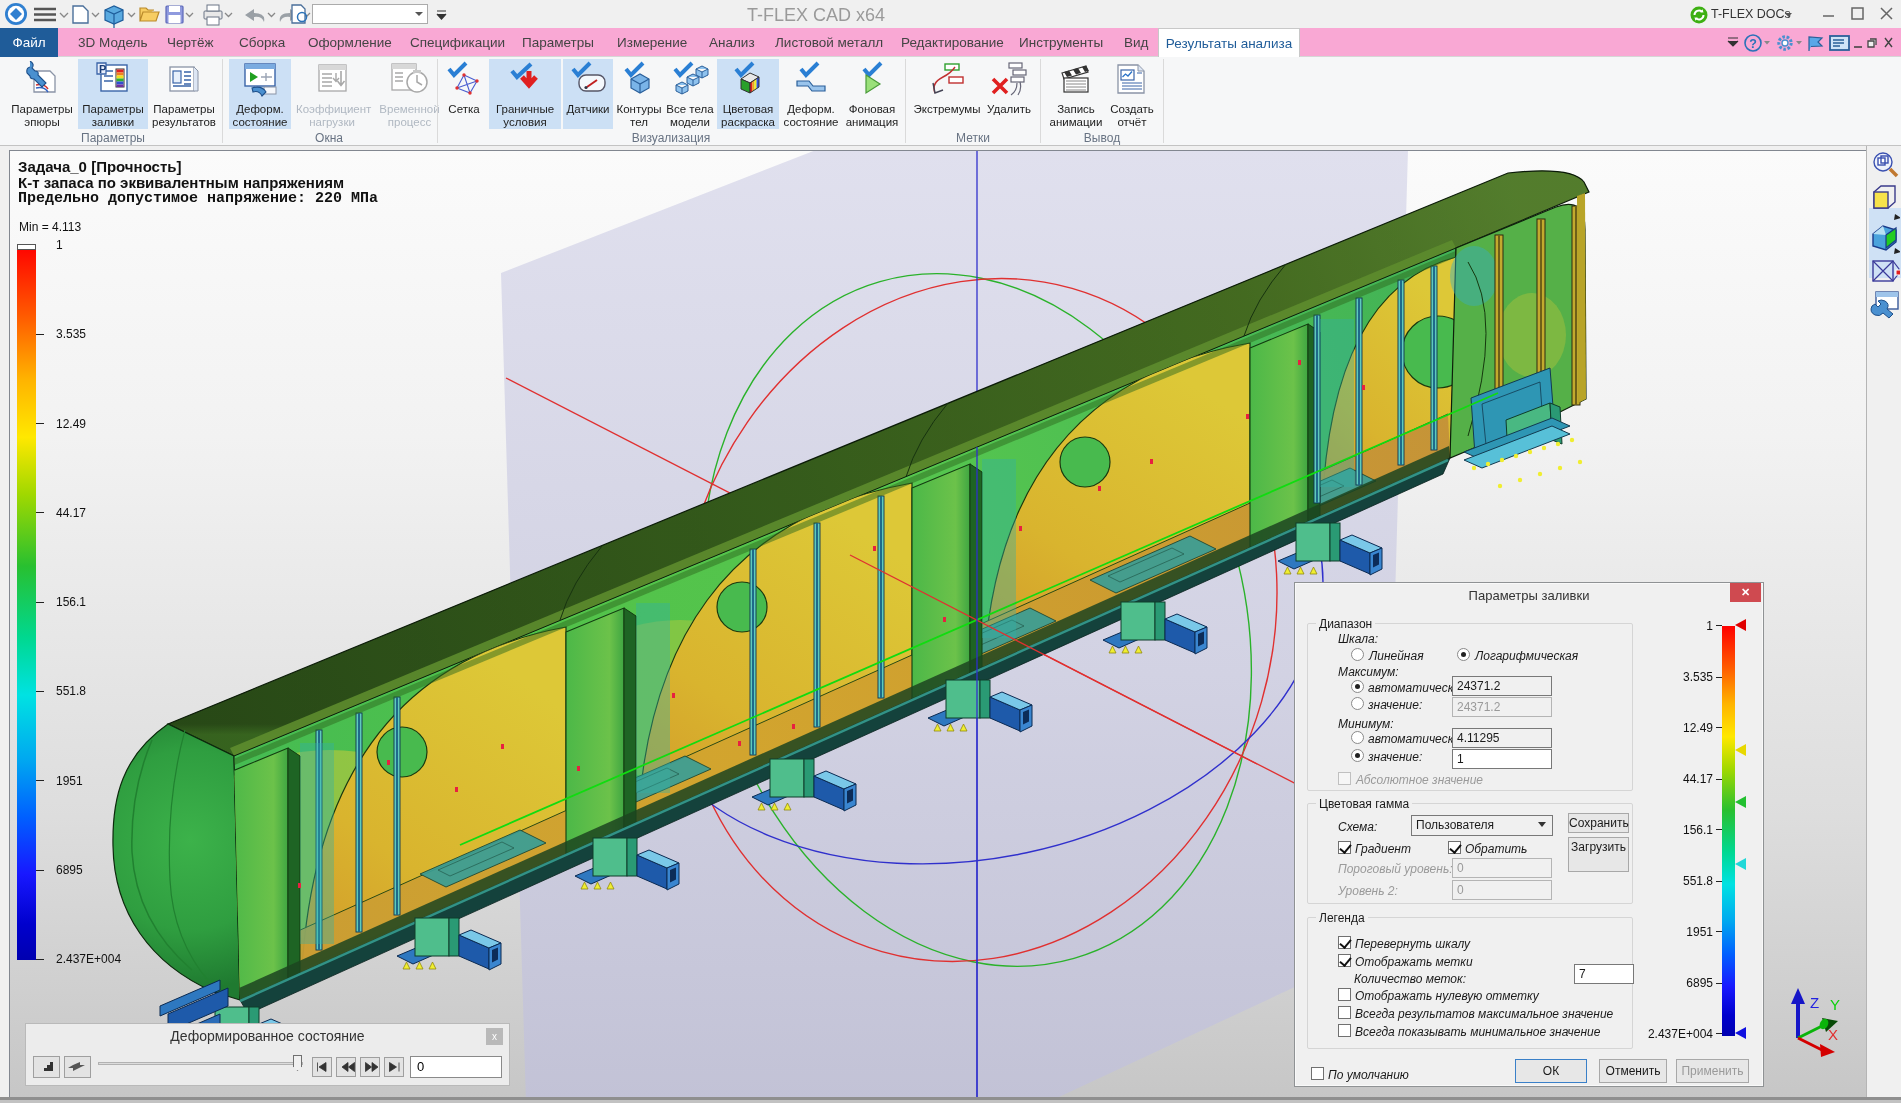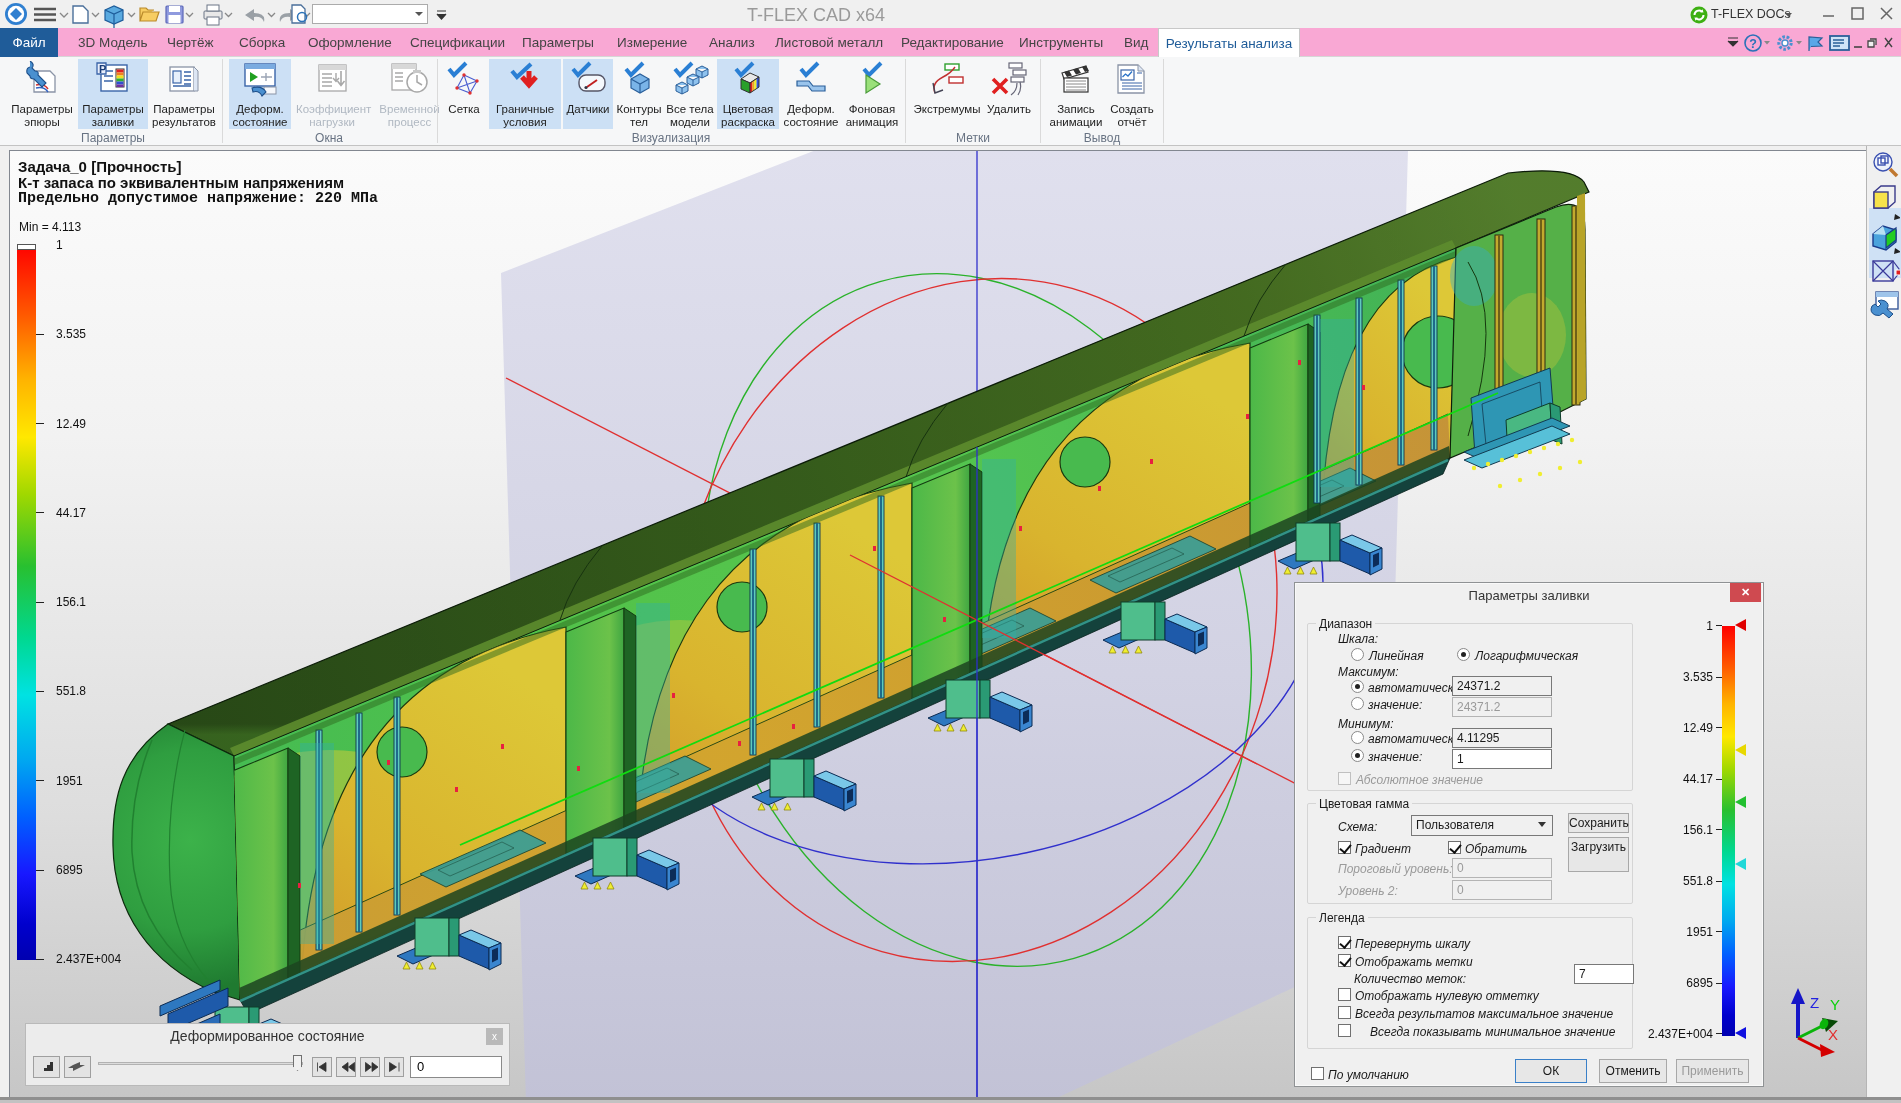--- a/index.html
+++ b/index.html
@@ -762,21 +762,21 @@
       <div class="dlbl" style="left:47px;top:19px;">Перевернуть шкалу</div>
     <div class="check on" style="left:30px;top:36px;"></div>
       <div class="dlbl" style="left:47px;top:37px;">Отображать метки</div>
     <div class="dlbl" style="left:46px;top:54px;">Количество меток:</div>
     <div class="tbox white" style="left:266px;top:46px;width:60px;height:20px;">7</div>
     <div class="check" style="left:30px;top:70px;"></div>
       <div class="dlbl" style="left:47px;top:71px;">Отображать нулевую отметку</div>
     <div class="check" style="left:30px;top:88px;"></div>
       <div class="dlbl" style="left:47px;top:89px;">Всегда результатов максимальное значение</div>
     <div class="check" style="left:30px;top:106px;"></div>
-      <div class="dlbl" style="left:62px;top:107px;">Всегда показывать минимальное значение</div>
+      <div class="dlbl" style="left:47px;top:107px;">Всегда показывать минимальное значение</div>
   </div>
   <div class="check" style="left:16px;top:484px;"></div>
     <div class="dlbl" style="left:33px;top:485px;">По умолчанию</div>
   <div class="btn" style="left:220px;top:476px;width:72px;height:24px;line-height:22px;border:1px solid #3a80c8;">ОК</div>
   <div class="btn" style="left:304px;top:476px;width:68px;height:24px;line-height:22px;">Отменить</div>
   <div class="btn" style="left:381px;top:476px;width:73px;height:24px;line-height:22px;color:#9a9a9a;">Применить</div>
   <div id="legbar"></div>
   <div id="leglabels">
       <div class="leglab" style="top:36px">1</div>
 <div class="legtick" style="top:42px"></div>

